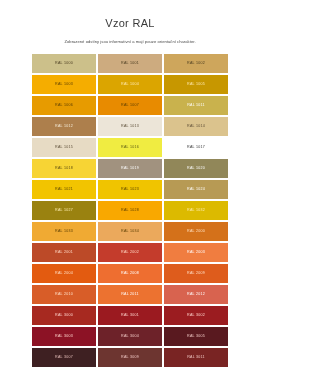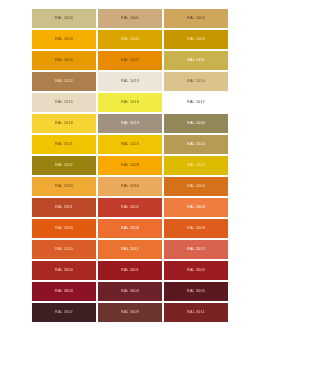--- a/index.html
+++ b/index.html
@@ -68,20 +68,24 @@
     line-height: 5px;
     white-space: nowrap;
     user-select: none;
   }
 </style>
 </head>
 <body>
 
 <div id="page">
 
+  <div id="doc-header">
+    <h1 id="doc-title">Vzor RAL</h1>
+    <p id="doc-subtitle">Zobrazené odstíny jsou informativní a mají pouze orientační charakter.</p>
+  </div>
 
   <div id="swatch-grid">
       <div class="swatch-row">
         <div class="swatch-cell" style="background-color: rgb(204, 192, 138);">
           <span class="swatch-label" style="color: rgb(74, 60, 32);">RAL 1000</span>
         </div>
         <div class="swatch-cell" style="background-color: rgb(205, 171, 127);">
           <span class="swatch-label" style="color: rgb(74, 60, 32);">RAL 1001</span>
         </div>
         <div class="swatch-cell" style="background-color: rgb(206, 166, 92);">

